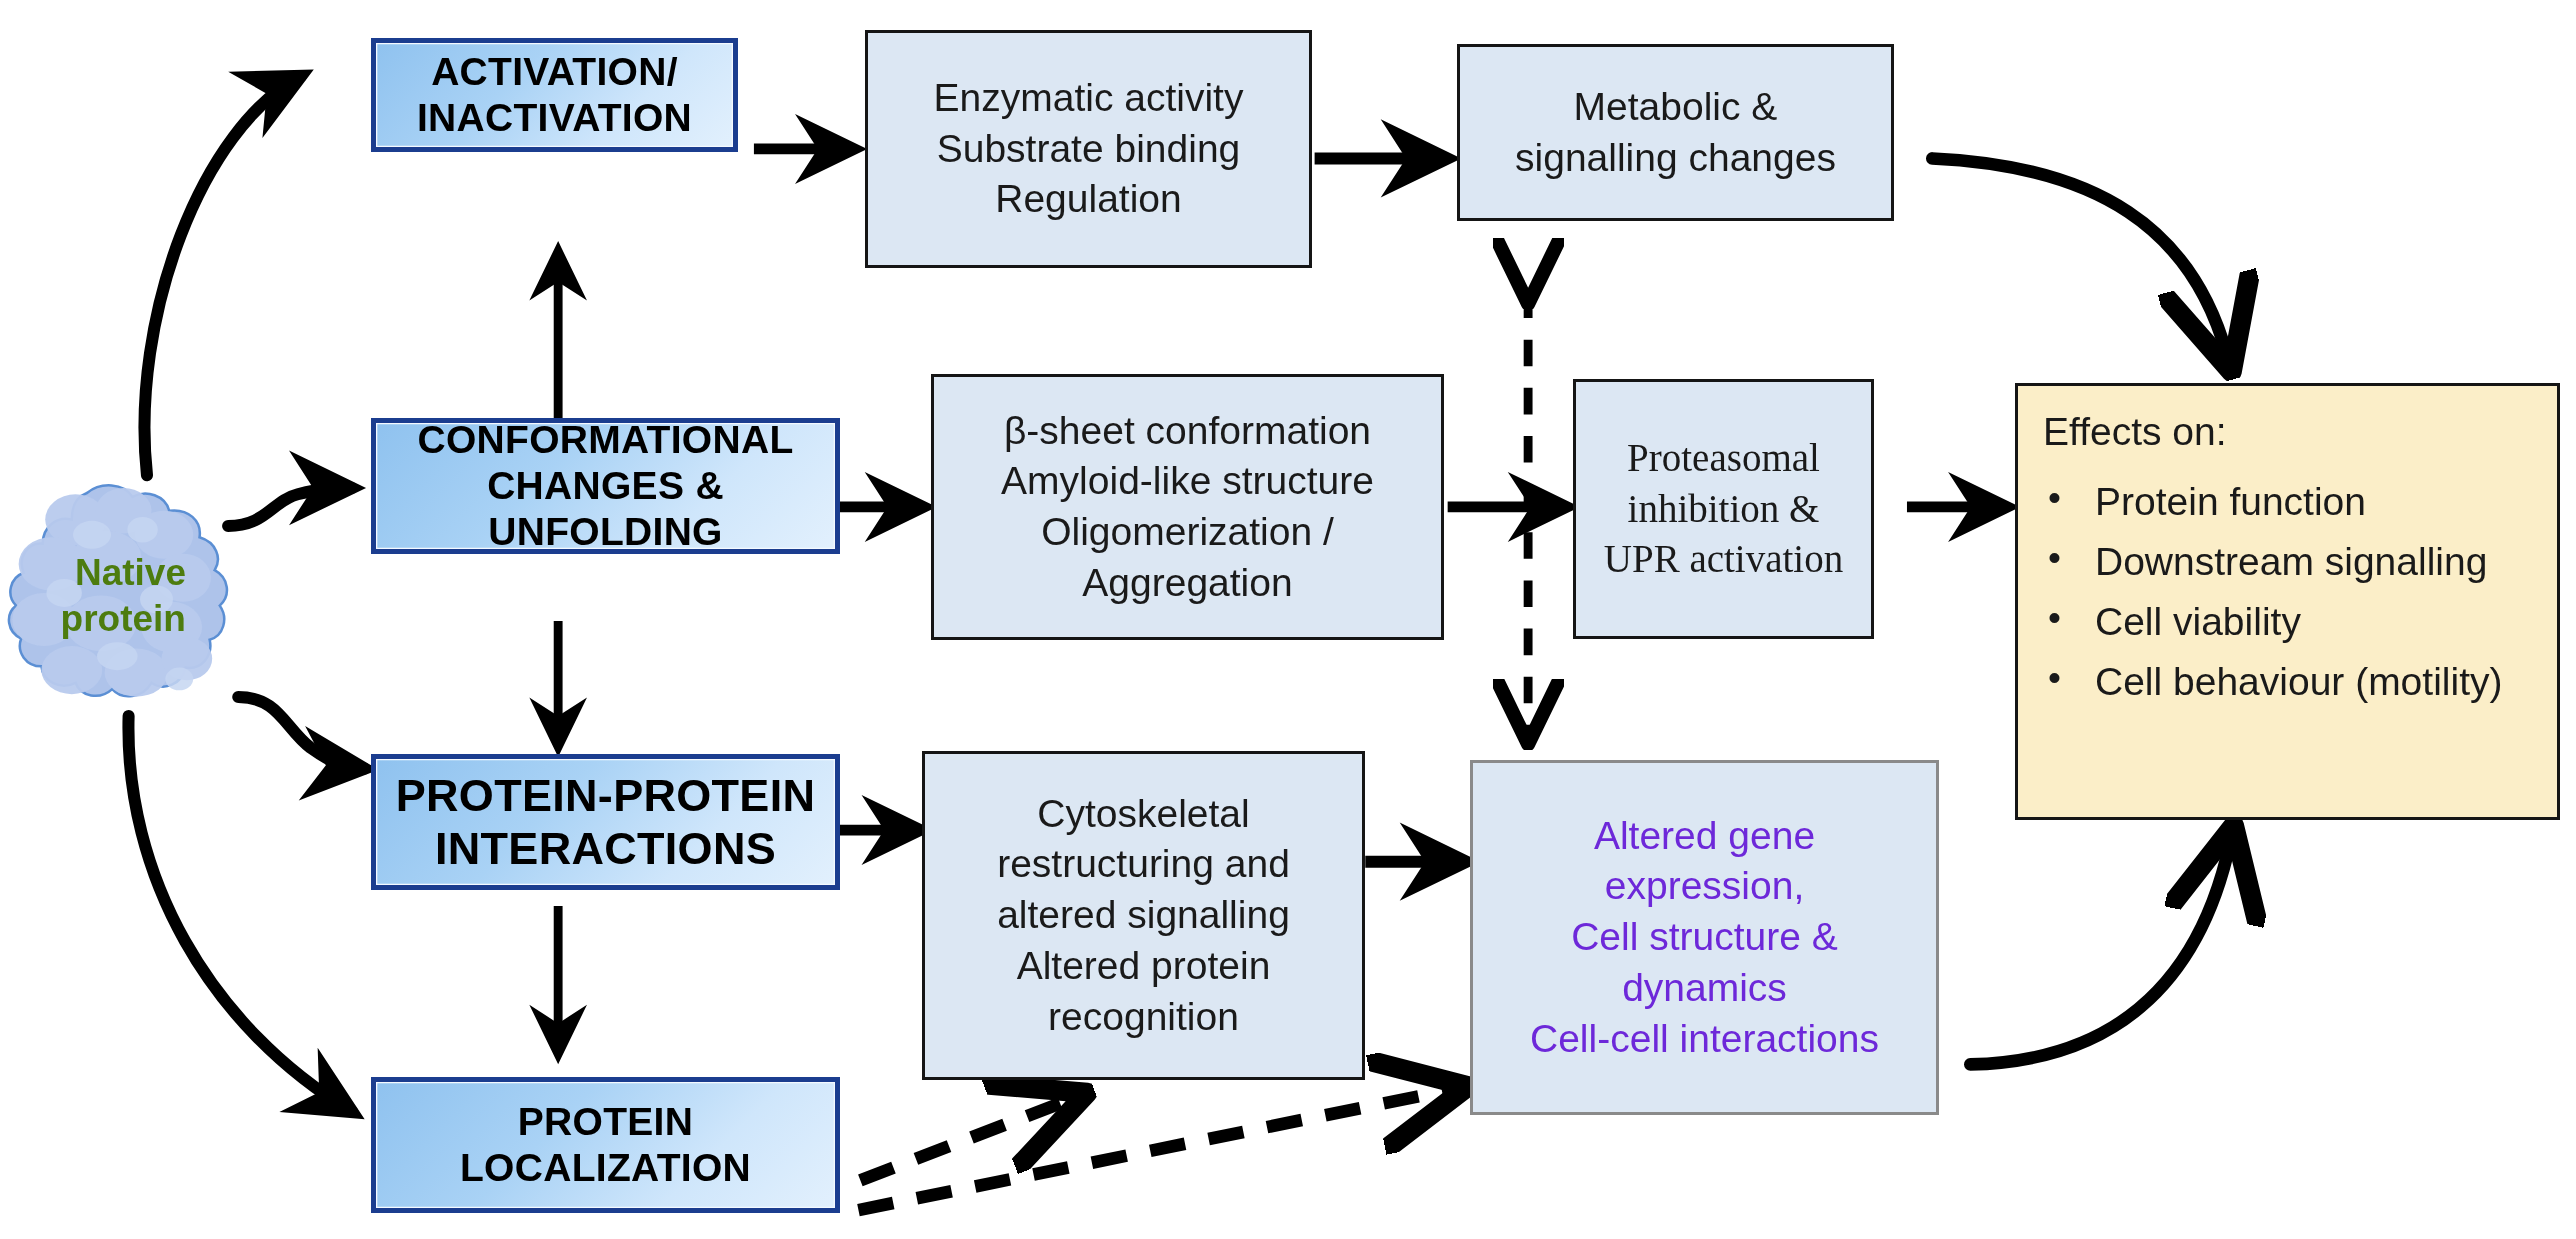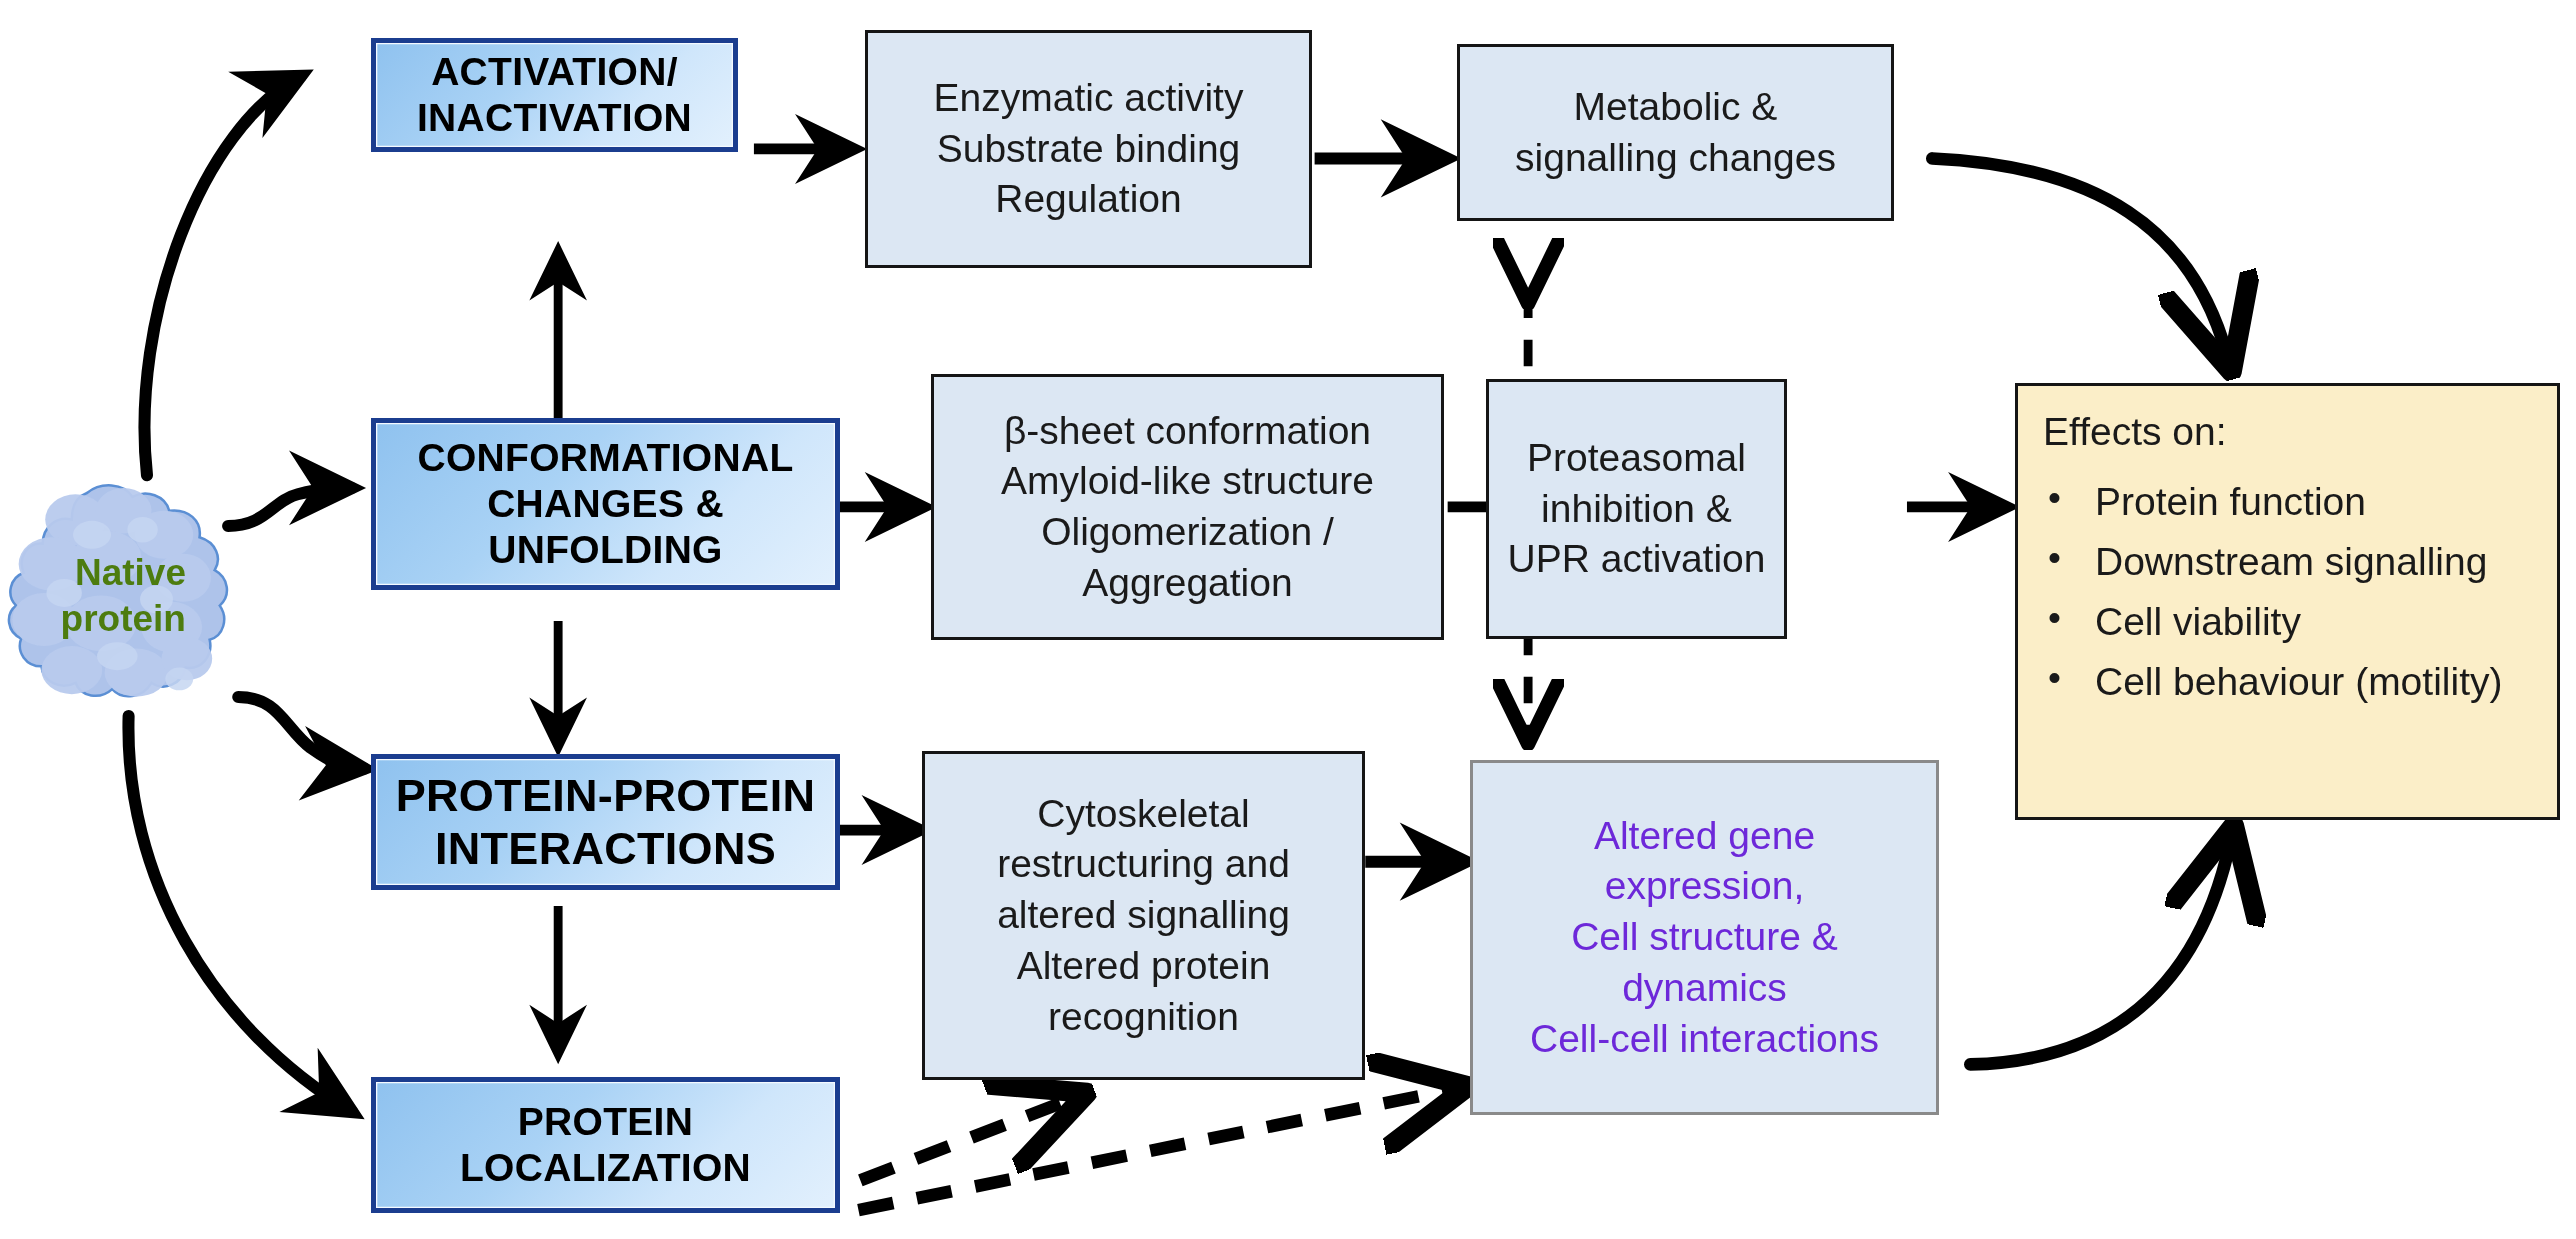--- a/index.html
+++ b/index.html
@@ -205,21 +205,21 @@
       <span>Native</span><br>
       <span>protein</span>
     </div>
   </div>
 
   <div class="node stage-box" style="left:371px;top:38px;width:367px;height:114px;font-size:39px;">
     <span class="ln">ACTIVATION/</span>
     <span class="ln">INACTIVATION</span>
   </div>
 
-  <div class="node stage-box" style="left:371px;top:418px;width:469px;height:172px;font-size:39px;justify-content:center;">
+  <div class="node stage-box" style="left:371px;top:418px;width:469px;height:136px;font-size:39px;justify-content:center;">
     <span class="ln">CONFORMATIONAL</span>
     <span class="ln">CHANGES &amp;</span>
     <span class="ln">UNFOLDING</span>
   </div>
 
   <div class="node stage-box" style="left:371px;top:754px;width:469px;height:136px;font-size:45px;">
     <span class="ln">PROTEIN-PROTEIN</span>
     <span class="ln">INTERACTIONS</span>
   </div>
 
@@ -247,21 +247,21 @@
     <span class="ln">altered signalling</span>
     <span class="ln">Altered protein</span>
     <span class="ln">recognition</span>
   </div>
 
   <div class="node pale-box" style="left:1457px;top:44px;width:437px;height:177px;font-size:39px;">
     <span class="ln">Metabolic &amp;</span>
     <span class="ln">signalling changes</span>
   </div>
 
-  <div class="node pale-box" style="left:1486px;top:379px;width:301px;height:260px;font-size:39px;">
+  <div class="node pale-box" style="left:1573px;top:379px;width:301px;height:260px;font-size:39px;font-family:Liberation Serif, serif;">
     <span class="ln">Proteasomal</span>
     <span class="ln">inhibition &amp;</span>
     <span class="ln">UPR activation</span>
   </div>
 
   <div class="node grey-box" style="left:1470px;top:760px;width:469px;height:355px;font-size:39px;">
     <span class="ln">Altered gene</span>
     <span class="ln">expression,</span>
     <span class="ln">Cell structure &amp;</span>
     <span class="ln">dynamics</span>

